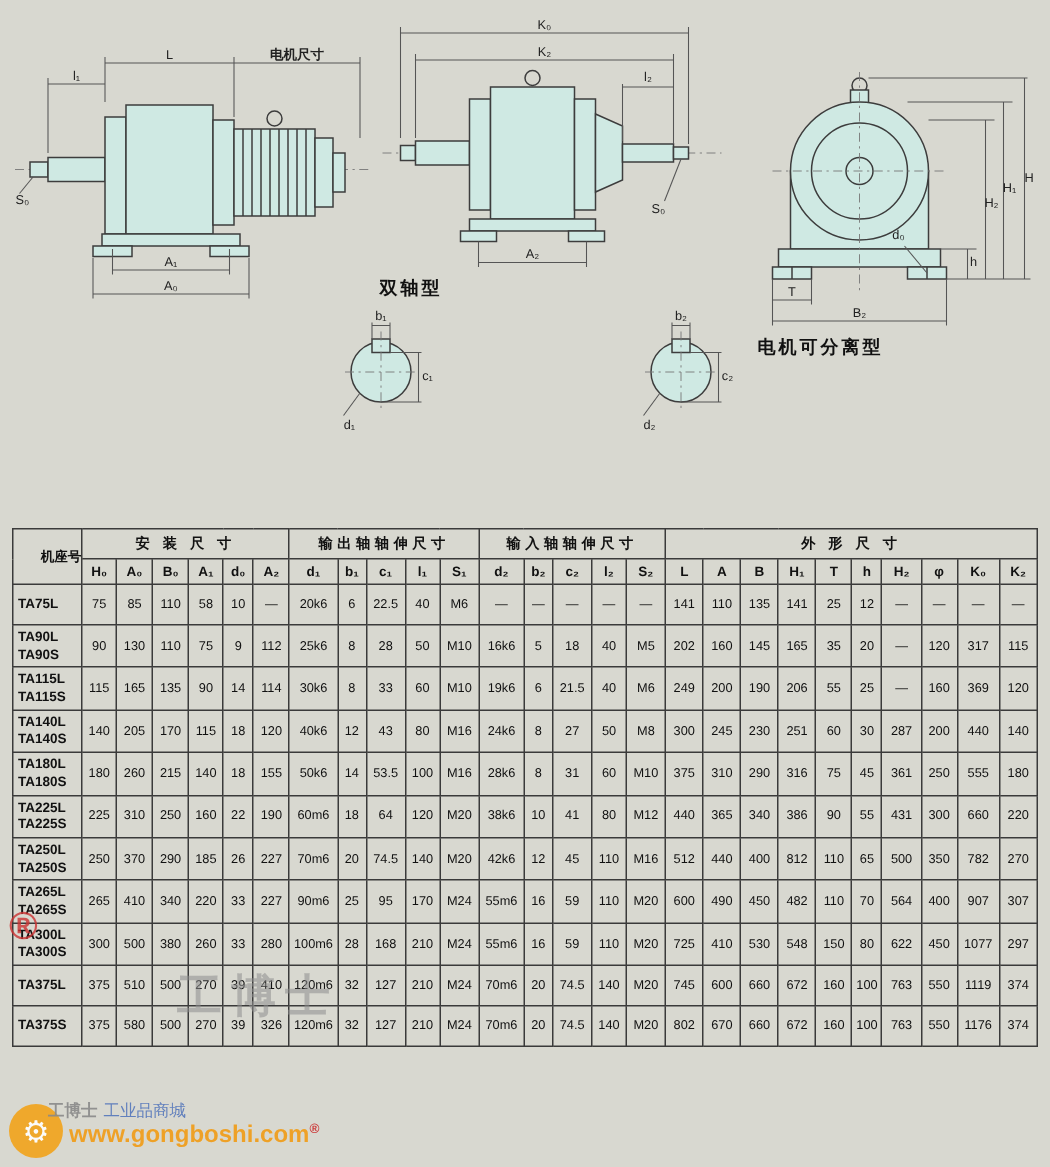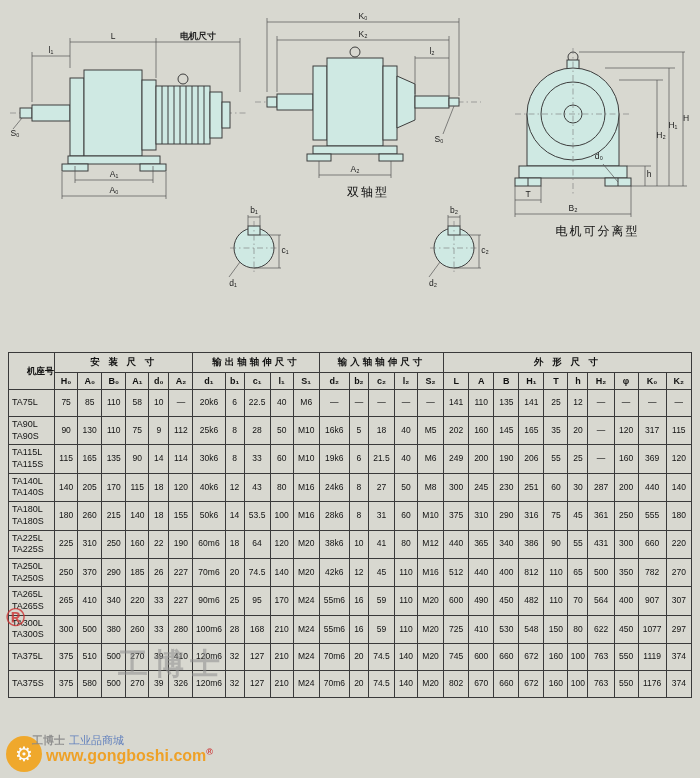--- a/index.html
+++ b/index.html
@@ -5,21 +5,21 @@
   html,body{margin:0;padding:0;width:700px;height:778px;overflow:hidden;}
   body{
     background:#d8d8d0;
     font-family:"Liberation Sans",sans-serif;
     color:#1c1c1c;
     position:relative;
   }
   .fig{position:absolute;}
   .fig svg{display:block;}
   .fig-caption{
-    text-align:center;font-weight:normal;font-size:12px;
+    text-align:left;font-weight:bold;font-size:12px;
     letter-spacing:2px;margin-top:2px;color:#111;
   }
   svg .part{fill:#cfe9e3;stroke:#3d3d3d;stroke-width:1;}
   svg .ln{stroke:#3d3d3d;stroke-width:1;fill:none;}
   svg .dim{stroke:#555;stroke-width:0.7;fill:none;}
   svg .cl{stroke:#777;stroke-width:0.6;stroke-dasharray:6 3 1.5 3;fill:none;}
   svg text.dim-label{
     font-family:"Liberation Sans",sans-serif;font-size:8.5px;
     fill:#222;text-anchor:middle;
   }
@@ -31,21 +31,21 @@
     font-size:8.5px;background:transparent;
   }
   .spec-table th,.spec-table td{
     border:1px solid #3a3a3a;text-align:center;vertical-align:middle;
     padding:2px 0;color:#111;font-weight:normal;overflow:hidden;
   }
   .spec-table thead th{font-weight:bold;font-size:9px;padding:3px 0;}
   .spec-table thead th.group-h{letter-spacing:3px;font-size:9.5px;}
   .spec-table tbody td{height:22px;line-height:1.35;}
   .spec-table th.model-cell{
-    font-weight:normal;white-space:pre-line;font-size:9px;
+    font-weight:bold;white-space:pre-line;font-size:9px;
     text-align:left;padding-left:3px;line-height:1.3;
   }
   .spec-table th.model-head{font-size:9px;text-align:right;}
 
   .wm{position:absolute;pointer-events:none;}
   .wm-reg{left:6px;top:602px;font-size:26px;color:#cc3333;opacity:.8;font-weight:bold;}
   .wm-brand{
     left:118px;top:644px;font-size:30px;font-weight:bold;
     color:#8f8f8f;opacity:.55;letter-spacing:6px;
   }

